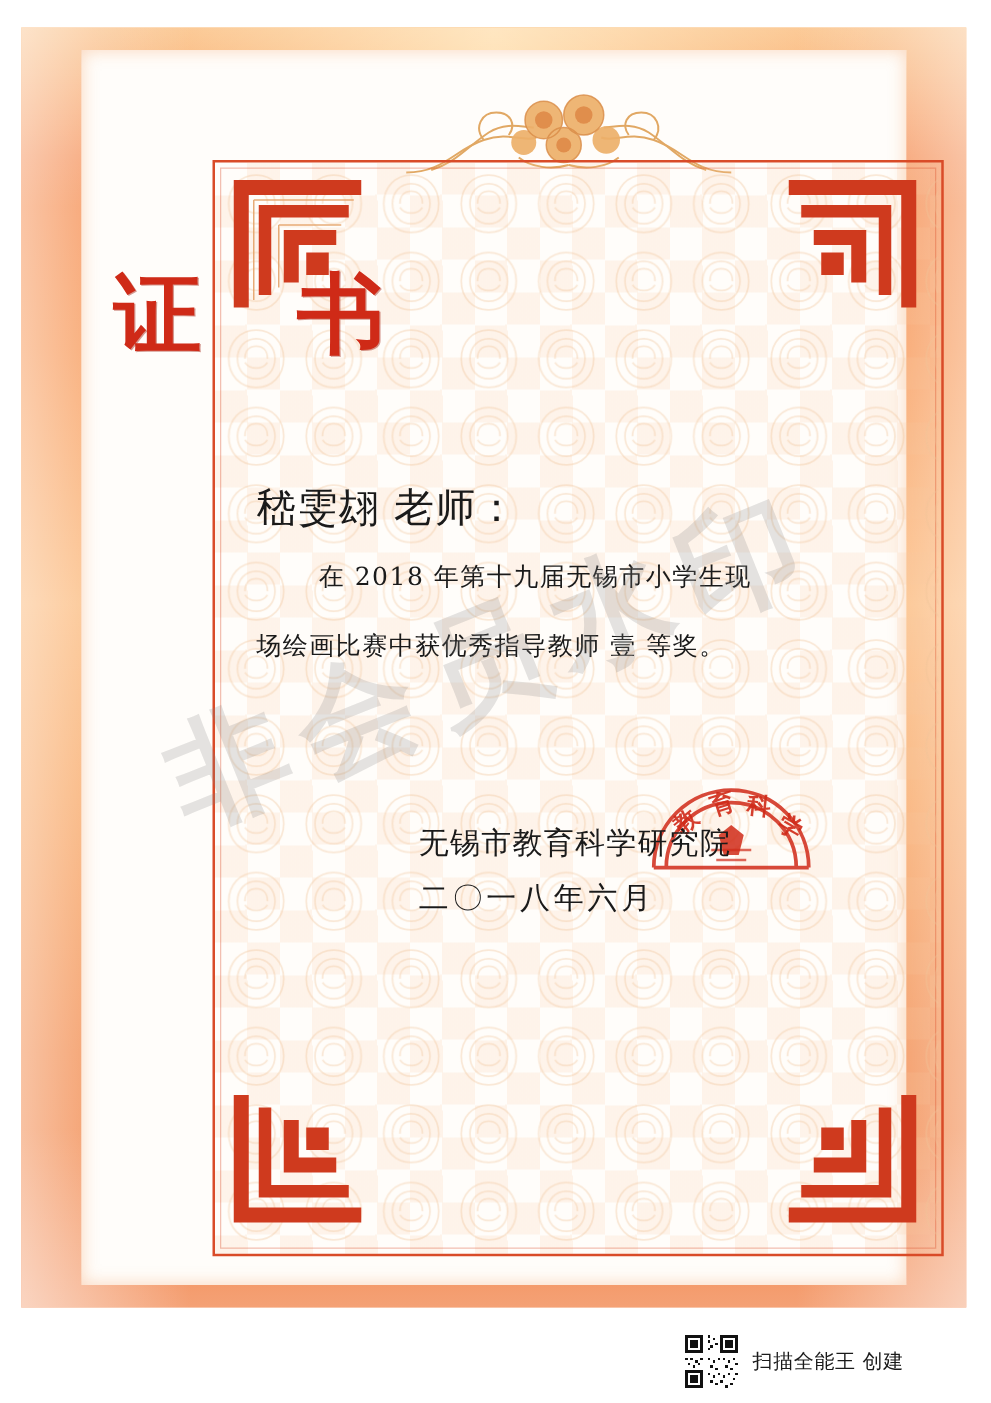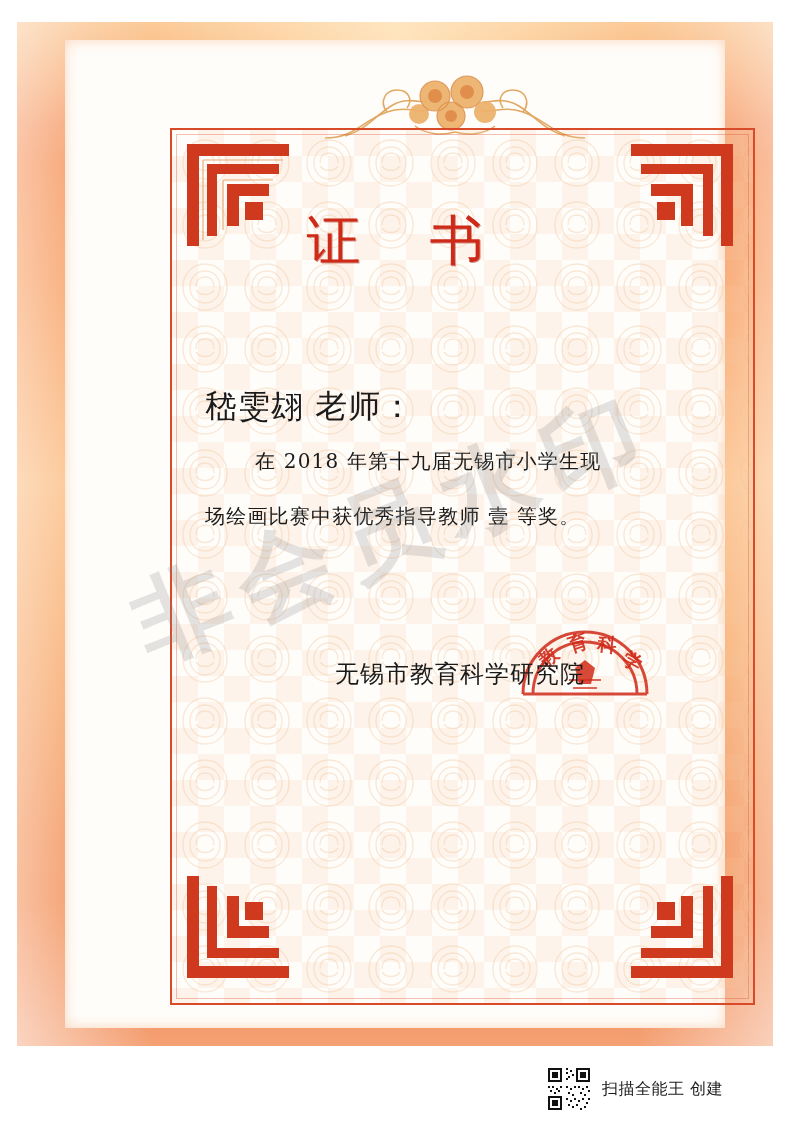--- a/index.html
+++ b/index.html
@@ -107,24 +107,23 @@
   .corner-tl { left: 118px; top: 100px; }
   .corner-tr { left: 562px; top: 100px; transform: scaleX(-1); }
   .corner-bl { left: 118px; top: 832px; transform: scaleY(-1); }
   .corner-br { left: 562px; top: 832px; transform: scale(-1,-1); }
 
   
   .cert-title {
     position: absolute;
     left: 0; right: 0;
     top: 165px;
-    text-align: center;
     font-family: "DejaVu Serif", serif;
-    font-size: 54px;
-    font-weight: normal;
+    font-size: 70px;
+    font-weight: bold;
     letter-spacing: 26px;
     text-indent: 26px;
     color: #cf2a17;
     text-shadow: 1px 1px 0 rgba(160,30,15,0.45);
   }
 
   
   .body-block {
     position: absolute;
     left: 140px;
@@ -343,20 +342,21 @@
           </g>
           <g stroke="#d02a18" fill="none" stroke-width="2" opacity="0.7">
             <path d="M52,78 L84,78"></path>
             <path d="M56,86 L80,86"></path>
           </g>
         </svg>
       </div>
 
       <div class="signature">
         <div>无锡市教育科学研究院</div>
+        <div class="sig-date">二〇一八年六月</div>
       </div>
 
     </div>
   </div>
 
   <div class="watermark">非会员水印</div>
 
   <div class="footer">
     <span class="qr">
       <svg width="46" height="46" viewBox="0 0 23 23" shape-rendering="crispEdges">

